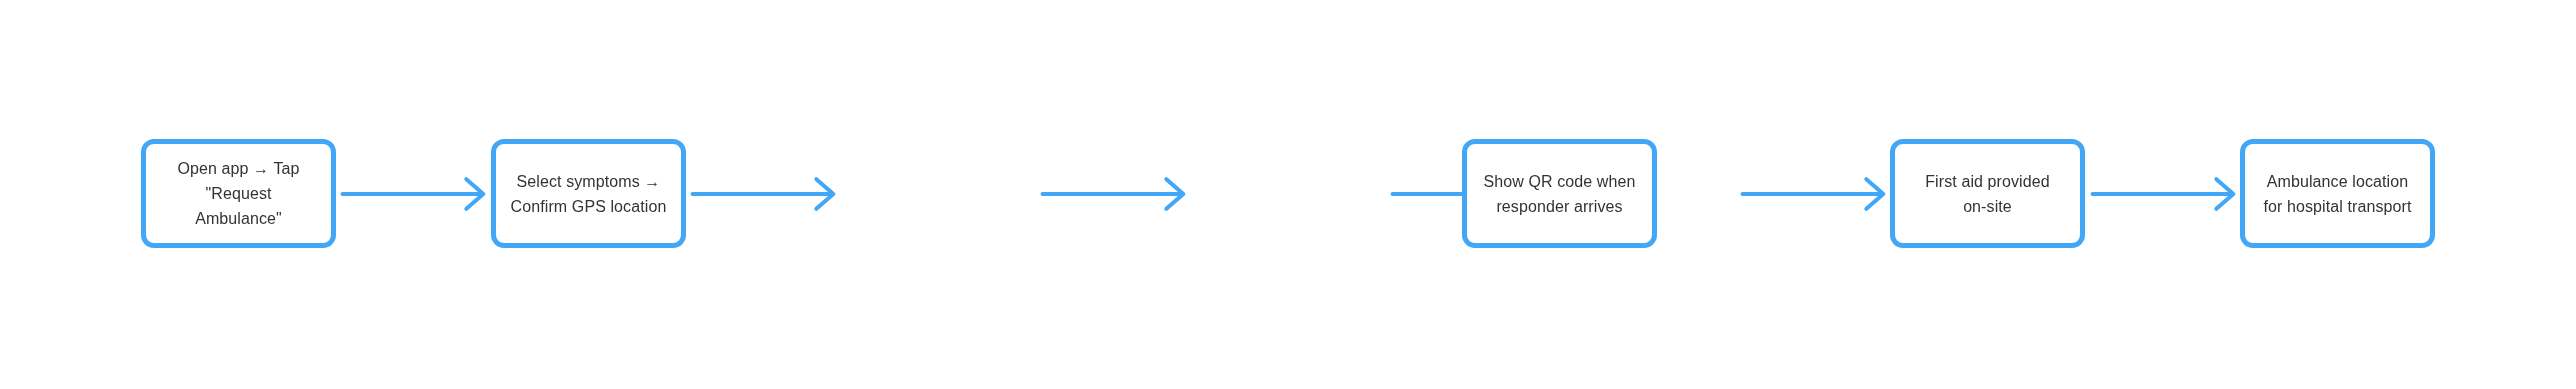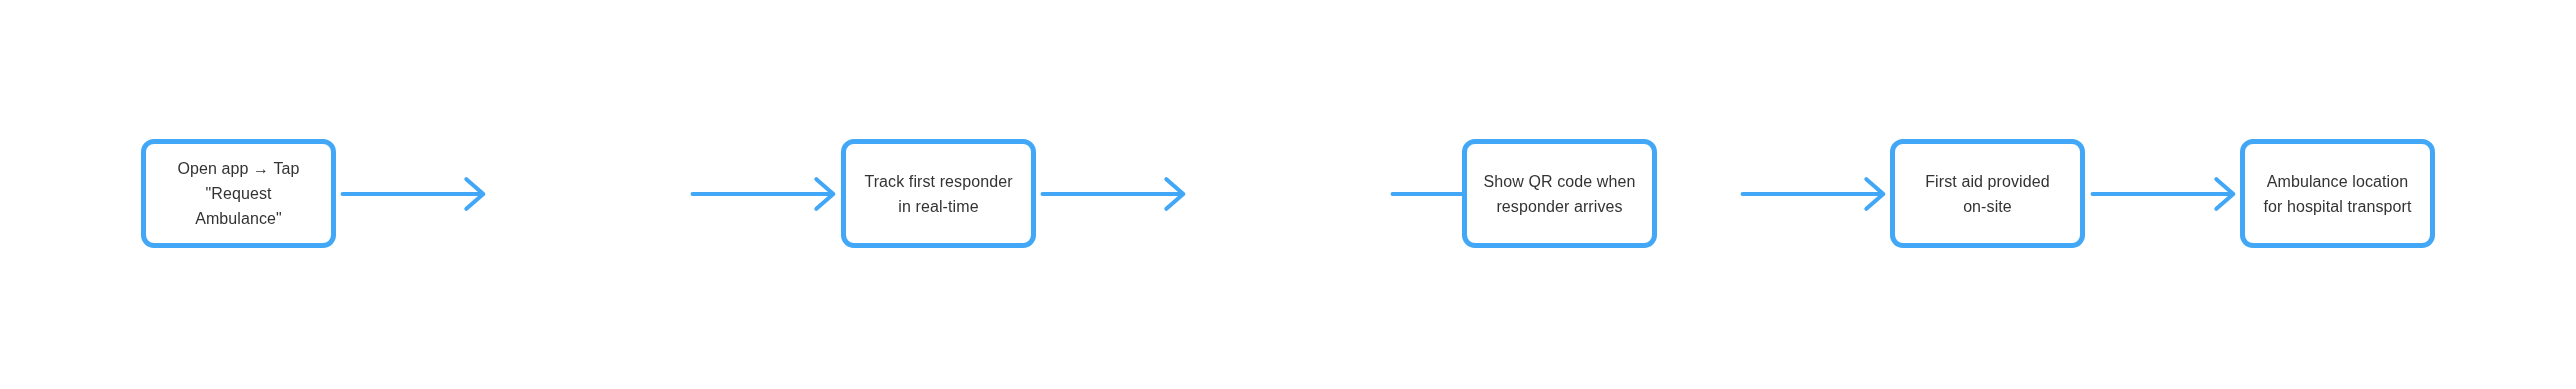--- a/index.html
+++ b/index.html
@@ -69,30 +69,30 @@
     <span class="node-label">Open app → Tap
 "Request
 Ambulance"</span>
   </div>
 
   <svg class="connector" style="left:336px" viewBox="0 0 283 120" aria-hidden="true">
     <line x1="12" y1="60" x2="266" y2="60"></line>
     <polyline points="238,33 269,60 238,87"></polyline>
   </svg>
 
+  <div class="node" style="left:491px">
+    <span class="node-label">Select symptoms →
+Confirm GPS location</span>
+  </div>
 
   <svg class="connector" style="left:686px" viewBox="0 0 283 120" aria-hidden="true">
     <line x1="12" y1="60" x2="266" y2="60"></line>
     <polyline points="238,33 269,60 238,87"></polyline>
   </svg>
 
-  <div class="node" style="left:841px">
-    <span class="node-label">Track first responder
-in real-time</span>
-  </div>
 
   <svg class="connector" style="left:1036px" viewBox="0 0 283 120" aria-hidden="true">
     <line x1="12" y1="60" x2="266" y2="60"></line>
     <polyline points="238,33 269,60 238,87"></polyline>
   </svg>
 
 
   <svg class="connector" style="left:1386px" viewBox="0 0 283 120" aria-hidden="true">
     <line x1="12" y1="60" x2="266" y2="60"></line>
     <polyline points="238,33 269,60 238,87"></polyline>

